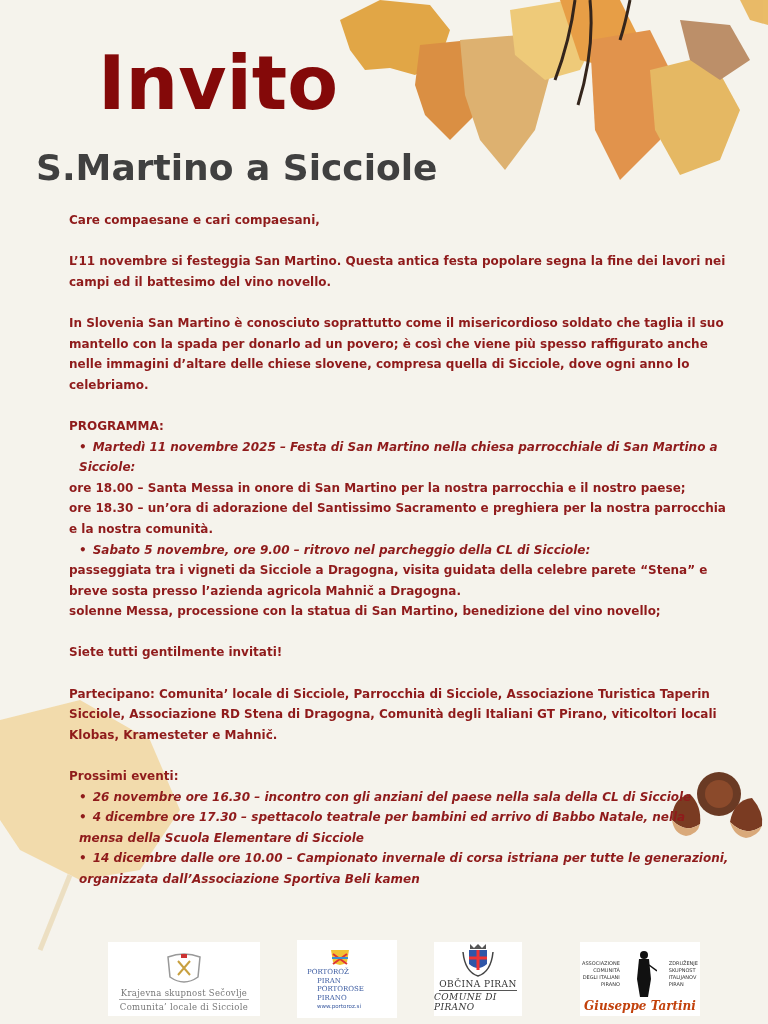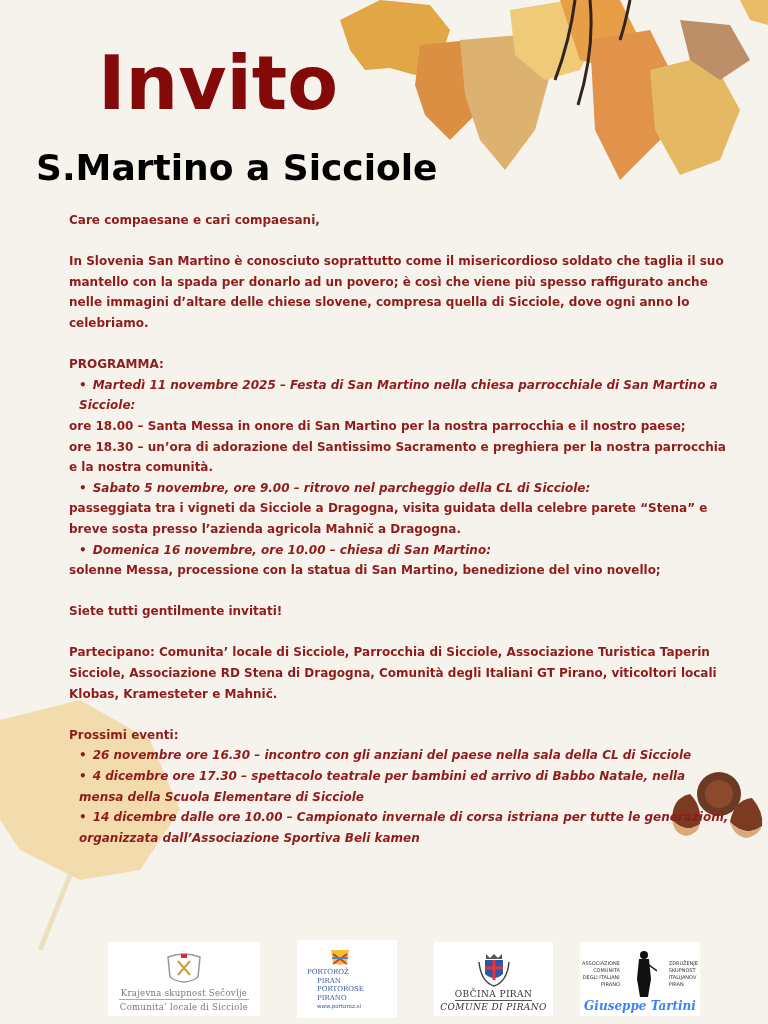--- a/index.html
+++ b/index.html
@@ -11,50 +11,50 @@
   }
   .leaves { position:absolute; left:320px; top:0; width:448px; height:200px; z-index:1; }
   .bg-leaf { position:absolute; left:-40px; top:700px; width:240px; height:260px; z-index:0; opacity:0.55; }
   .chestnuts { position:absolute; left:664px; top:764px; width:104px; height:76px; z-index:1; }
   .title {
     position:absolute; left:98px; top:46px; margin:0; z-index:2;
     font-size:74px; font-weight:bold; color:#840909; letter-spacing:0px; line-height:1;
   }
   .subtitle {
     position:absolute; left:36px; top:148px; margin:0; z-index:2;
-    font-size:36px; font-weight:bold; color:#000000; line-height:1.1;
+    font-size:36px; font-weight:bold; color:#404040; line-height:1.1;
   }
   .content {
     position:absolute; left:69px; top:210px; width:662px; z-index:2;
     font-size:12px; font-weight:bold; line-height:20.6px; color:#8f1b1b;
   }
   .content p { margin:0 0 20.6px 0; }
   .content .line { display:block; }
   .bullet { padding-left:10px;font-style:italic; }
   .bullet::before { content:"•"; margin-right:6px; }
   .logos {
     position:absolute; top:940px; left:0; width:768px; height:78px; z-index:2;
   }
   .logo {
     position:absolute; background:#ffffff; box-sizing:border-box;
     display:flex; flex-direction:column; align-items:center; justify-content:flex-end;
     font-family:"DejaVu Serif", serif; color:#777;
   }
   .logo-1 { left:108px; top:2px; width:152px; height:74px; }
   .logo-2 { left:297px; top:0px; width:100px; height:78px; align-items:flex-start; justify-content:flex-start; padding:6px 0 0 10px; }
-  .logo-3 { left:434px; top:2px; width:119px; height:74px; }
+  .logo-3 { left:434px; top:2px; width:88px; height:74px; }
   .logo-4 { left:580px; top:2px; width:120px; height:74px; }
   .logo-1 .l1 { font-size:8.5px; letter-spacing:0.3px; border-bottom:1px solid #aaa; padding:1px 2px; }
   .logo-1 .l2 { font-size:8.5px; letter-spacing:0.3px; padding:2px 2px 4px; }
   .logo-2 .t { font-size:7px; color:#3a5aa0; line-height:8.5px; }
   .logo-2 .t.url { font-family:"DejaVu Sans", sans-serif; font-size:5.5px; }
   .logo-3 .l1, .logo-3 .l2 { font-size:9px; color:#333; letter-spacing:0.4px; padding:1px 0; }
   .logo-3 .l1 { border-bottom:1px solid #555; }
   .logo-3 .l2 { padding-bottom:4px;font-style:italic; }
-  .logo-4 .name { font-family:"DejaVu Serif", serif; font-style:italic; font-weight:bold; font-size:12px; color:#3b82f6; padding-bottom:3px; }
+  .logo-4 .name { font-family:"DejaVu Serif", serif; font-style:italic; font-weight:bold; font-size:12px; color:#c2410c; padding-bottom:3px; }
 </style>
 </head>
 <body>
 
 <svg class="leaves" viewBox="0 0 448 200">
   <g opacity="0.95">
     <path d="M20 20 L60 0 L110 5 L130 30 L120 60 L95 75 L70 68 L45 70 L30 50 Z" fill="#e0a23e"></path>
     <path d="M100 45 L150 40 L175 70 L160 110 L130 140 L105 115 L95 85 Z" fill="#d98a3b"></path>
     <path d="M140 40 L200 35 L230 75 L215 130 L185 170 L160 140 L145 95 Z" fill="#dcae6a"></path>
     <path d="M190 10 L250 0 L280 30 L260 70 L225 80 L195 55 Z" fill="#eec873"></path>
@@ -79,30 +79,30 @@
   <path d="M8 56 Q22 70 36 60 Q34 70 22 72 Q10 70 8 56 Z" fill="#d9a97a"></path>
   <path d="M66 58 Q70 36 88 34 Q100 48 98 62 Q82 74 66 58 Z" fill="#7a3b22"></path>
   <path d="M66 58 Q82 74 98 62 Q94 72 82 74 Q70 72 66 58 Z" fill="#d9a97a"></path>
 </svg>
 
 <h1 class="title">Invito</h1>
 <h2 class="subtitle">S.Martino a Sicciole</h2>
 
 <div class="content">
   <p>Care compaesane e cari compaesani,</p>
+  <p>L’11 novembre si festeggia San Martino. Questa antica festa popolare segna la fine dei lavori nei campi ed il battesimo del vino novello.</p>
   <p>In Slovenia San Martino è conosciuto soprattutto come il misericordioso soldato che taglia il suo mantello con la spada per donarlo ad un povero; è così che viene più spesso raffigurato anche nelle immagini d’altare delle chiese slovene, compresa quella di Sicciole, dove ogni anno lo celebriamo.</p>
 
   <div style="margin-bottom:20.6px;">
     <span class="line">PROGRAMMA:</span>
     <span class="line bullet">Martedì 11 novembre 2025 – Festa di San Martino nella chiesa parrocchiale di San Martino a Sicciole:</span>
     <span class="line">ore 18.00 – Santa Messa in onore di San Martino per la nostra parrocchia e il nostro paese;</span>
     <span class="line">ore 18.30 – un’ora di adorazione del Santissimo Sacramento e preghiera per la nostra parrocchia e la nostra comunità.</span>
     <span class="line bullet">Sabato 5 novembre, ore 9.00 – ritrovo nel parcheggio della CL di Sicciole:</span>
     <span class="line">passeggiata tra i vigneti da Sicciole a Dragogna, visita guidata della celebre parete “Stena” e breve sosta presso l’azienda agricola Mahnič a Dragogna.</span>
-    <span class="line bullet">Domenica 16 novembre, ore 10.00 – chiesa di San Martino:</span>
     <span class="line">solenne Messa, processione con la statua di San Martino, benedizione del vino novello;</span>
   </div>
 
   <p>Siete tutti gentilmente invitati!</p>
   <p>Partecipano: Comunita’ locale di Sicciole, Parrocchia di Sicciole, Associazione Turistica Taperin Sicciole, Associazione RD Stena di Dragogna, Comunità degli Italiani GT Pirano, viticoltori locali Klobas, Kramesteter e Mahnič.</p>
 
   <div>
     <span class="line">Prossimi eventi:</span>
     <span class="line bullet">26 novembre ore 16.30 – incontro con gli anziani del paese nella sala della CL di Sicciole</span>
     <span class="line bullet">4 dicembre ore 17.30 – spettacolo teatrale per bambini ed arrivo di Babbo Natale, nella mensa della Scuola Elementare di Sicciole</span>

